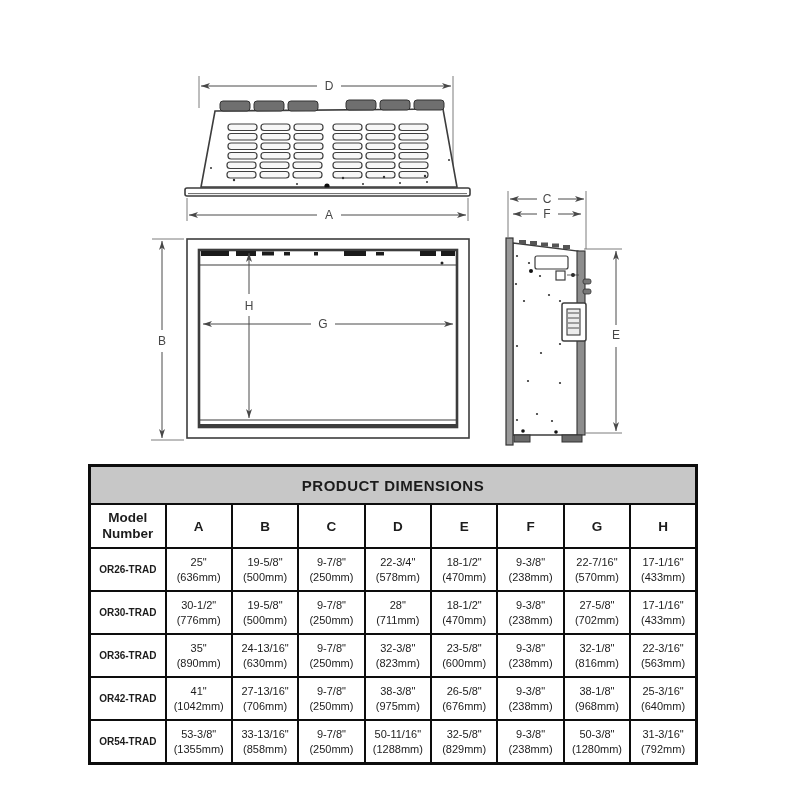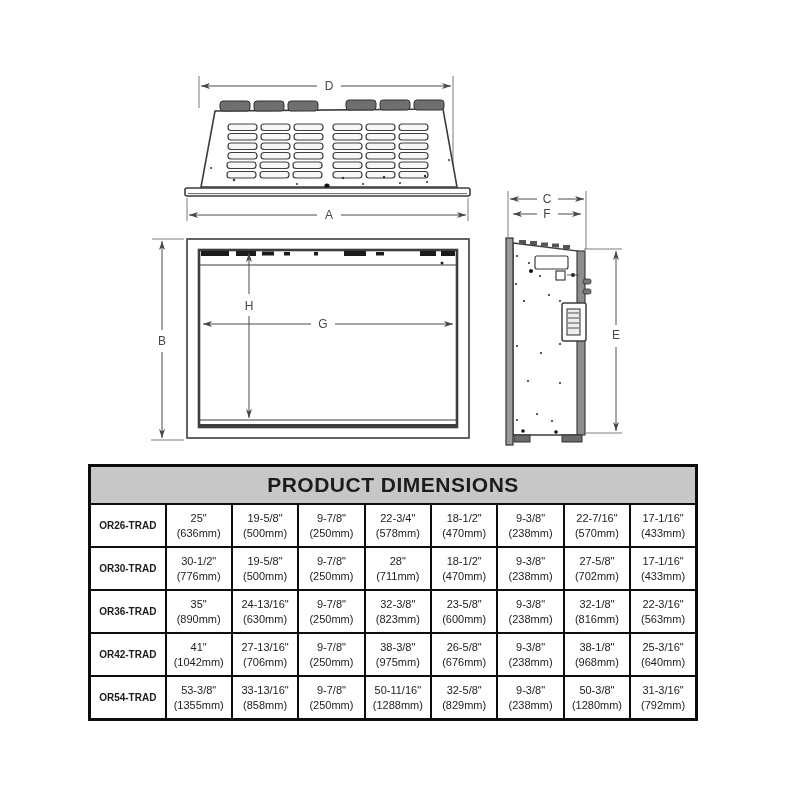--- a/index.html
+++ b/index.html
@@ -5,21 +5,21 @@
   html,body{margin:0;padding:0;background:#fff;}
   #page{position:relative;width:800px;height:800px;background:#ffffff;overflow:hidden;
         font-family:"Liberation Sans",sans-serif;}
   #drawing{position:absolute;left:0;top:0;}
   .dim-label{font-family:"Liberation Sans",sans-serif;font-size:12px;fill:#474747;}
   
   #table-wrap{position:absolute;left:88px;top:464px;}
   table.dims{border-collapse:collapse;table-layout:fixed;width:610px;border:3px solid #0d0d0d;}
   table.dims td,table.dims th{border:2px solid #0d0d0d;text-align:center;vertical-align:middle;
         padding:0;color:#1c1c1c;}
-  th.title-cell{background:#c7c7c7;height:36px;font-size:21px;font-weight:bold;
+  th.title-cell{background:#c7c7c7;height:36px;font-size:15px;font-weight:bold;
         letter-spacing:0.5px;color:#111;}
   tr.hdr th{height:42px;font-size:13.5px;font-weight:bold;background:#fff;}
   th.model-hdr{font-size:12.5px;line-height:1.2;}
   td.model-cell{font-size:10px;font-weight:bold;height:41px;}
   td.dim-cell{font-size:11px;font-weight:400;line-height:1.35;height:41px;}
   col.c-model{width:76px;}
 </style>
 </head>
 <body>
 
@@ -267,20 +267,34 @@
           <col>
           <col>
           <col>
           <col>
           <col>
     </colgroup>
     <tbody>
           <tr>
       <th class="title-cell" colspan="9">PRODUCT DIMENSIONS</th>
     </tr>
+    <tr class="hdr">
+      <th class="model-hdr">
+        <span>Model</span><br>
+        <span>Number</span>
+      </th>
+      <th>A</th>
+      <th>B</th>
+      <th>C</th>
+      <th>D</th>
+      <th>E</th>
+      <th>F</th>
+      <th>G</th>
+      <th>H</th>
+    </tr>
 
     <tr>
       <td class="model-cell">OR26-TRAD</td>
       <td class="dim-cell"><span>25"</span><br><span>(636mm)</span></td>
       <td class="dim-cell"><span>19-5/8"</span><br><span>(500mm)</span></td>
       <td class="dim-cell"><span>9-7/8"</span><br><span>(250mm)</span></td>
       <td class="dim-cell"><span>22-3/4"</span><br><span>(578mm)</span></td>
       <td class="dim-cell"><span>18-1/2"</span><br><span>(470mm)</span></td>
       <td class="dim-cell"><span>9-3/8"</span><br><span>(238mm)</span></td>
       <td class="dim-cell"><span>22-7/16"</span><br><span>(570mm)</span></td>

